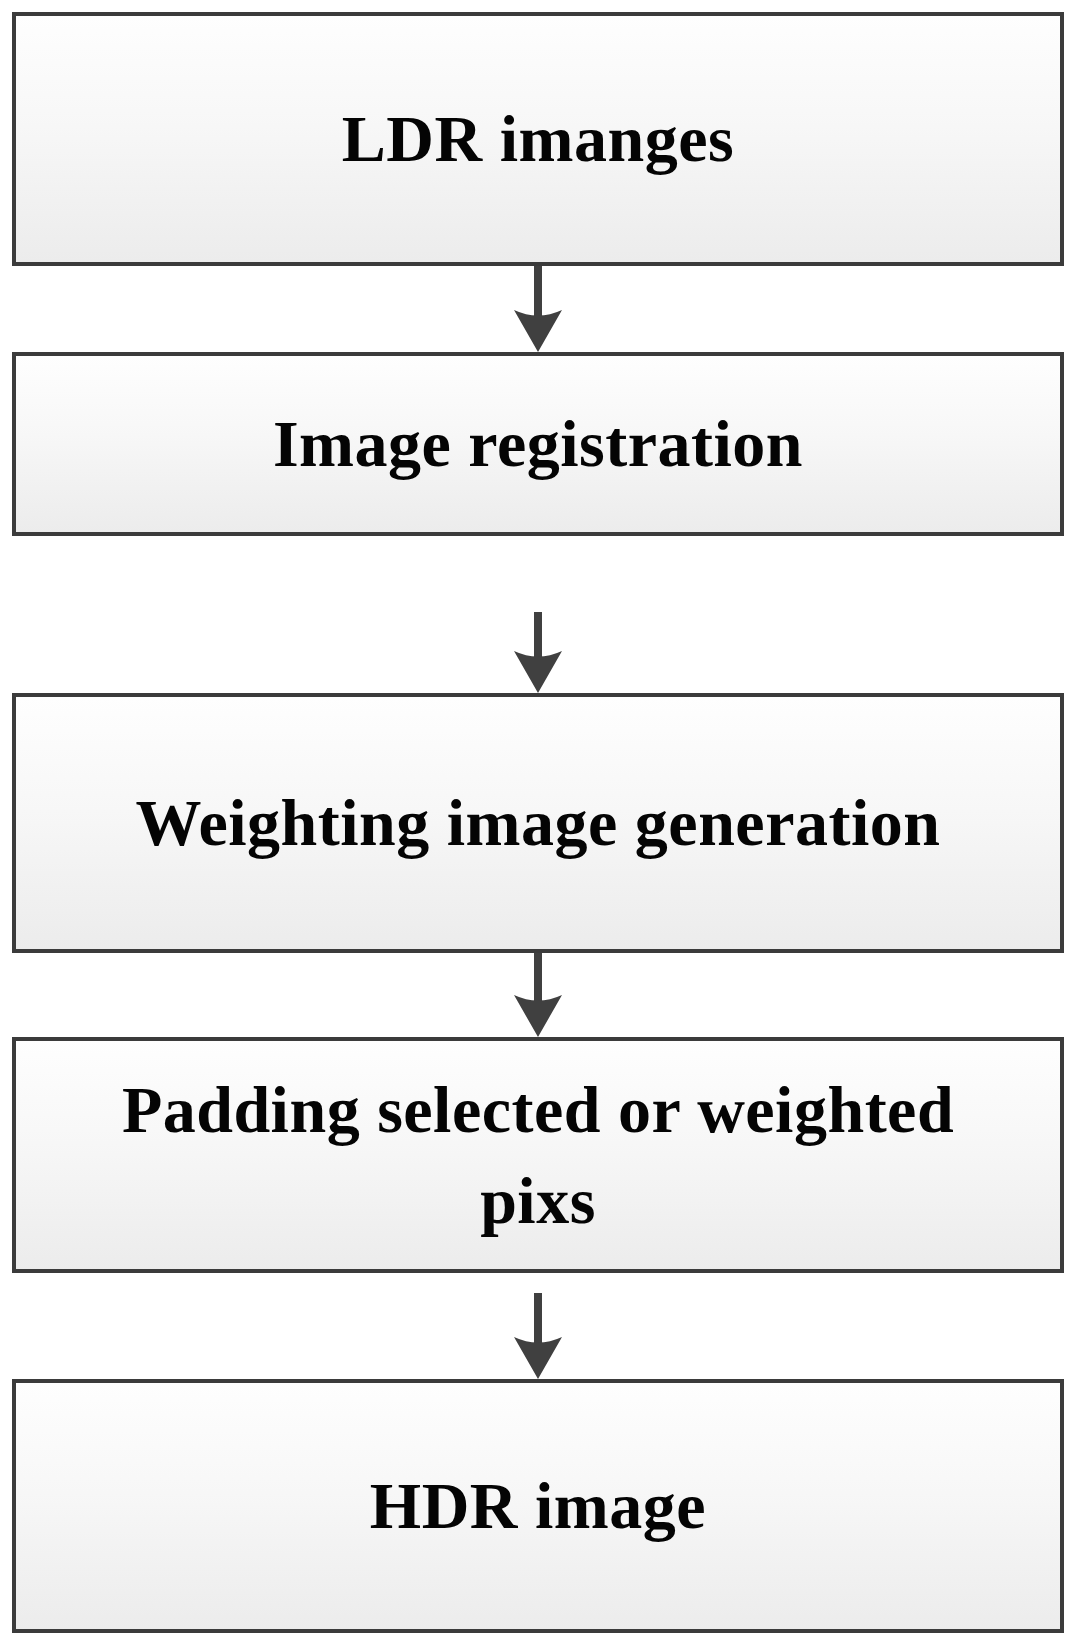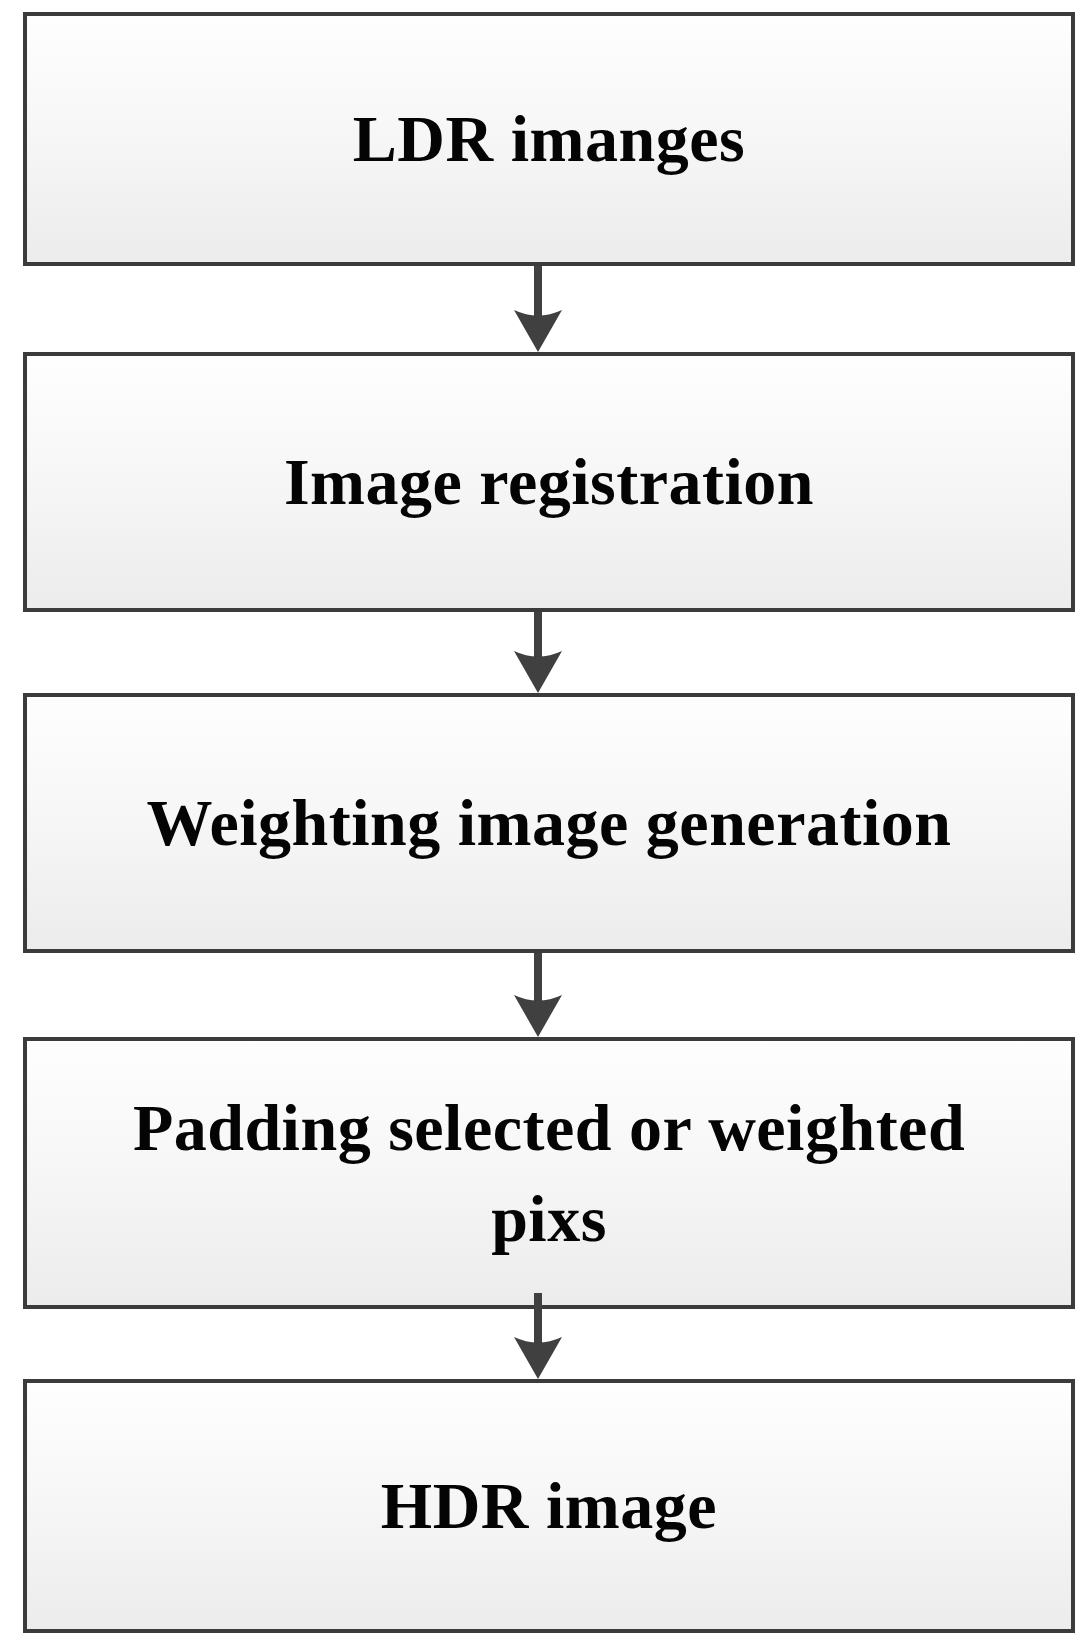--- a/index.html
+++ b/index.html
@@ -10,21 +10,21 @@
   .canvas {
     position: relative;
     width: 1081px;
     height: 1651px;
     background: #ffffff;
     overflow: hidden;
     font-family: "Liberation Serif", "DejaVu Serif", serif;
   }
   .flow-box {
     position: absolute;
-    left: 23px;
+    left: 12px;
     width: 1052px;
     box-sizing: border-box;
     border: 4px solid #3b3b3b;
     background: linear-gradient(to bottom, #fefefe 0%, #f7f7f7 45%, #ececec 100%);
     display: flex;
     align-items: center;
     justify-content: center;
     text-align: center;
     padding: 12px 40px;
   }
@@ -50,23 +50,23 @@
     color: #040404;
     letter-spacing: 0.5px;
   }
   .flow-arrow {
     position: absolute;
     left: 508px;
     width: 60px;
     display: block;
   }
   #box-1 { top: 12px;   height: 254px; }
-  #box-2 { top: 352px;  height: 260px; }
+  #box-2 { top: 352px;  height: 184px; }
   #box-3 { top: 693px;  height: 260px; }
-  #box-4 { top: 1037px; height: 272px; }
+  #box-4 { top: 1037px; height: 236px; }
   #box-5 { top: 1379px; height: 254px; justify-content: center; }
   #arrow-1 { top: 266px;  height: 86px; }
   #arrow-2 { top: 612px;  height: 81px; }
   #arrow-3 { top: 953px;  height: 84px; }
   #arrow-4 { top: 1293px; height: 86px; }
 </style>
 </head>
 <body>
 
 <div class="canvas">

